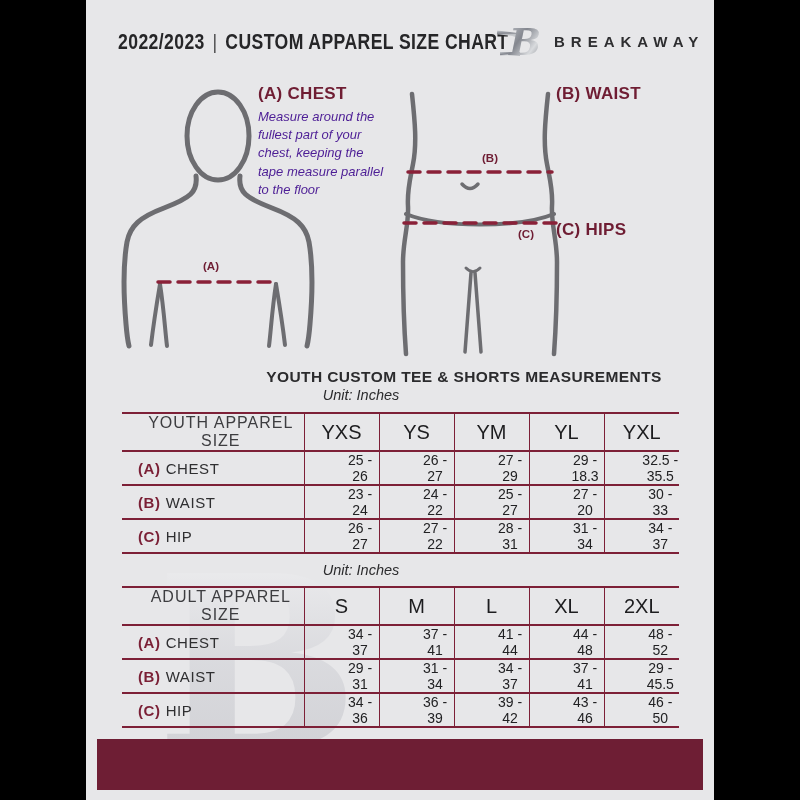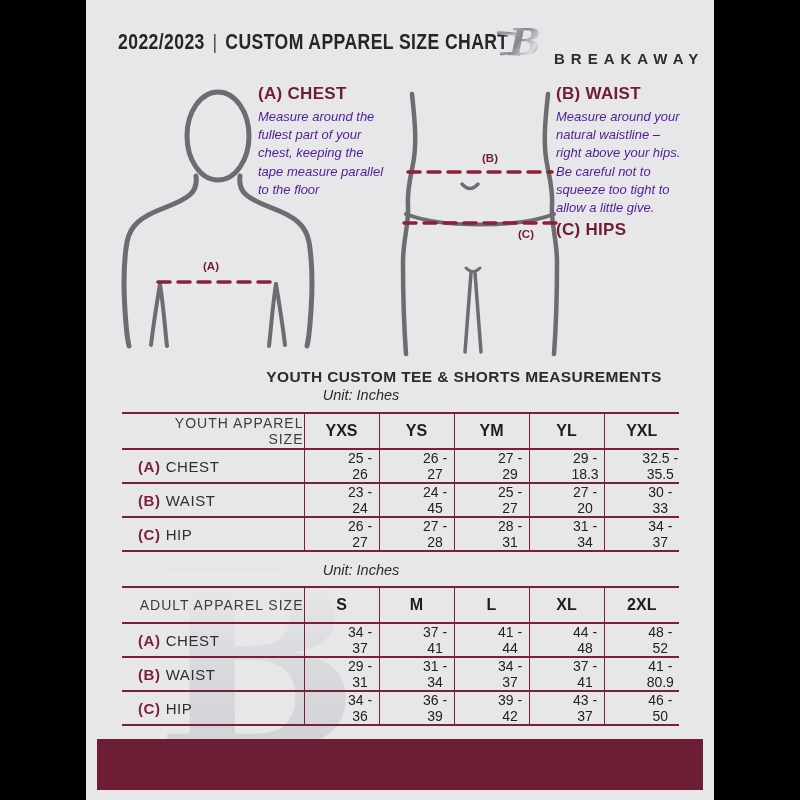--- a/index.html
+++ b/index.html
@@ -15,21 +15,21 @@
 
   
   .masthead {
     position:absolute; left:32px; top:29px; display:flex; align-items:baseline; gap:10px;
     font-weight:bold; font-size:22px; color:#262628; letter-spacing:.5px;
     transform:scaleX(.8); transform-origin:left top; white-space:nowrap;
   }
   .masthead .sep { font-weight:400; color:#3a3a3c; font-size:20px; }
   .brand { position:absolute; left:410px; top:18px; width:210px; height:46px; }
   .brand-name {
-    position:absolute; left:58px; top:32px; font-weight:bold; font-size:15px;
+    position:absolute; left:58px; top:15px; font-weight:bold; font-size:15px;
     letter-spacing:6px; color:#2e2e30; white-space:nowrap;text-align:right;
   }
 
   
   .guide-heading { position:absolute; font-size:17px; font-weight:bold; color:#6f1d33; letter-spacing:.3px; }
   .guide-body {
     position:absolute; font-size:13px; font-style:italic; color:#4c1d95;
     line-height:1.4; white-space:pre-line; font-weight:500;
   }
   .marker { position:absolute; font-size:11.5px; font-weight:bold; color:#6f1d33; }
@@ -42,24 +42,24 @@
 
   
   table.size-tbl {
     position:absolute; left:36px; width:557px; border-collapse:collapse;
     border-top:2px solid #7d2037; border-bottom:2px solid #7d2037;
     table-layout:fixed;
   }
   table.size-tbl tr { border-bottom:2px solid #7d2037; }
   table.size-tbl th, table.size-tbl td { border-left:1.5px solid #7d2037; padding:0; }
   table.size-tbl th:first-child, table.size-tbl td:first-child { border-left:none; }
-  table.size-tbl th { height:34px; font-size:16px; color:#1d1d1f; font-weight:bold; }
+  table.size-tbl th { height:34px; font-size:20px; color:#1d1d1f; font-weight:normal; }
   table.size-tbl th.lbl-col {
-    font-weight:400; font-size:14px; color:#3d3d40; letter-spacing:1px;
-    text-align:right; padding-left:16px;
+    font-weight:400; font-size:16px; color:#3d3d40; letter-spacing:1px;
+    text-align:center; padding-left:16px;
   }
   table.size-tbl td { height:30px; font-size:14px; color:#222224; text-align:center;padding-left:37px; }
   table.size-tbl td.rowlabel { text-align:left; padding-left:16px; font-size:15px;
     color:#2f2f31; letter-spacing:.6px; }
   table.size-tbl td.rowlabel .key { font-weight:bold; color:#7a1f35; margin-right:5px; }
 
   .footer-bar { position:absolute; left:11px; top:739px; width:606px; height:51px; background:#6e1e34; }
 
   .watermark { position:absolute; left:30px; top:536px; }
 
@@ -132,26 +132,20 @@
   <span class="marker" style="left:432px;top:228px">(C)</span>
 
   <div class="guide-heading" style="left:172px;top:84px">(A) CHEST</div>
   <div class="guide-body" style="left:172px;top:108px;width:148px">Measure around the
 fullest part of your
 chest, keeping the
 tape measure parallel
 to the floor</div>
 
   <div class="guide-heading" style="left:470px;top:84px">(B) WAIST</div>
-  <div class="guide-body" style="left:470px;top:108px;width:158px">Measure around your
-natural waistline –
-right above your hips.
-Be careful not to
-squeeze too tight to
-allow a little give.</div>
 
   <div class="guide-heading" style="left:470px;top:220px">(C) HIPS</div>
 
   <div class="sec-title" style="top:368px">YOUTH CUSTOM TEE &amp; SHORTS MEASUREMENTS</div>
   <div class="sec-unit" style="top:387px">Unit: Inches</div>
 
   <table class="size-tbl" style="top:412px">
     <colgroup>
         <col style="width:182px">
         <col>
@@ -173,29 +167,29 @@
       <td class="rowlabel"><span class="key">(A)</span><span>CHEST</span></td>
       <td>25 - 26</td>
       <td>26 - 27</td>
       <td>27 - 29</td>
       <td>29 - 18.3</td>
       <td>32.5 - 35.5</td>
     </tr>
     <tr>
       <td class="rowlabel"><span class="key">(B)</span><span>WAIST</span></td>
       <td>23 - 24</td>
-      <td>24 - 45</td>
+      <td>24 - 22</td>
       <td>25 - 27</td>
       <td>27 - 20</td>
       <td>30 - 33</td>
     </tr>
     <tr>
       <td class="rowlabel"><span class="key">(C)</span><span>HIP</span></td>
       <td>26 - 27</td>
-      <td>27 - 28</td>
+      <td>27 - 22</td>
       <td>28 - 31</td>
       <td>31 - 34</td>
       <td>34 - 37</td>
     </tr>
   </tbody>
     </table>
 
   <div class="sec-unit" style="top:562px">Unit: Inches</div>
 
   <table class="size-tbl" style="top:586px">
@@ -223,27 +217,27 @@
       <td>41 - 44</td>
       <td>44 - 48</td>
       <td>48 - 52</td>
     </tr>
     <tr>
       <td class="rowlabel"><span class="key">(B)</span><span>WAIST</span></td>
       <td>29 - 31</td>
       <td>31 - 34</td>
       <td>34 - 37</td>
       <td>37 - 41</td>
-      <td>41 - 80.9</td>
+      <td>29 - 45.5</td>
     </tr>
     <tr>
       <td class="rowlabel"><span class="key">(C)</span><span>HIP</span></td>
       <td>34 - 36</td>
       <td>36 - 39</td>
       <td>39 - 42</td>
-      <td>43 - 37</td>
+      <td>43 - 46</td>
       <td>46 - 50</td>
     </tr>
   </tbody>
     </table>
 
   <div class="footer-bar"></div>
 </div>
 
 </body></html>

